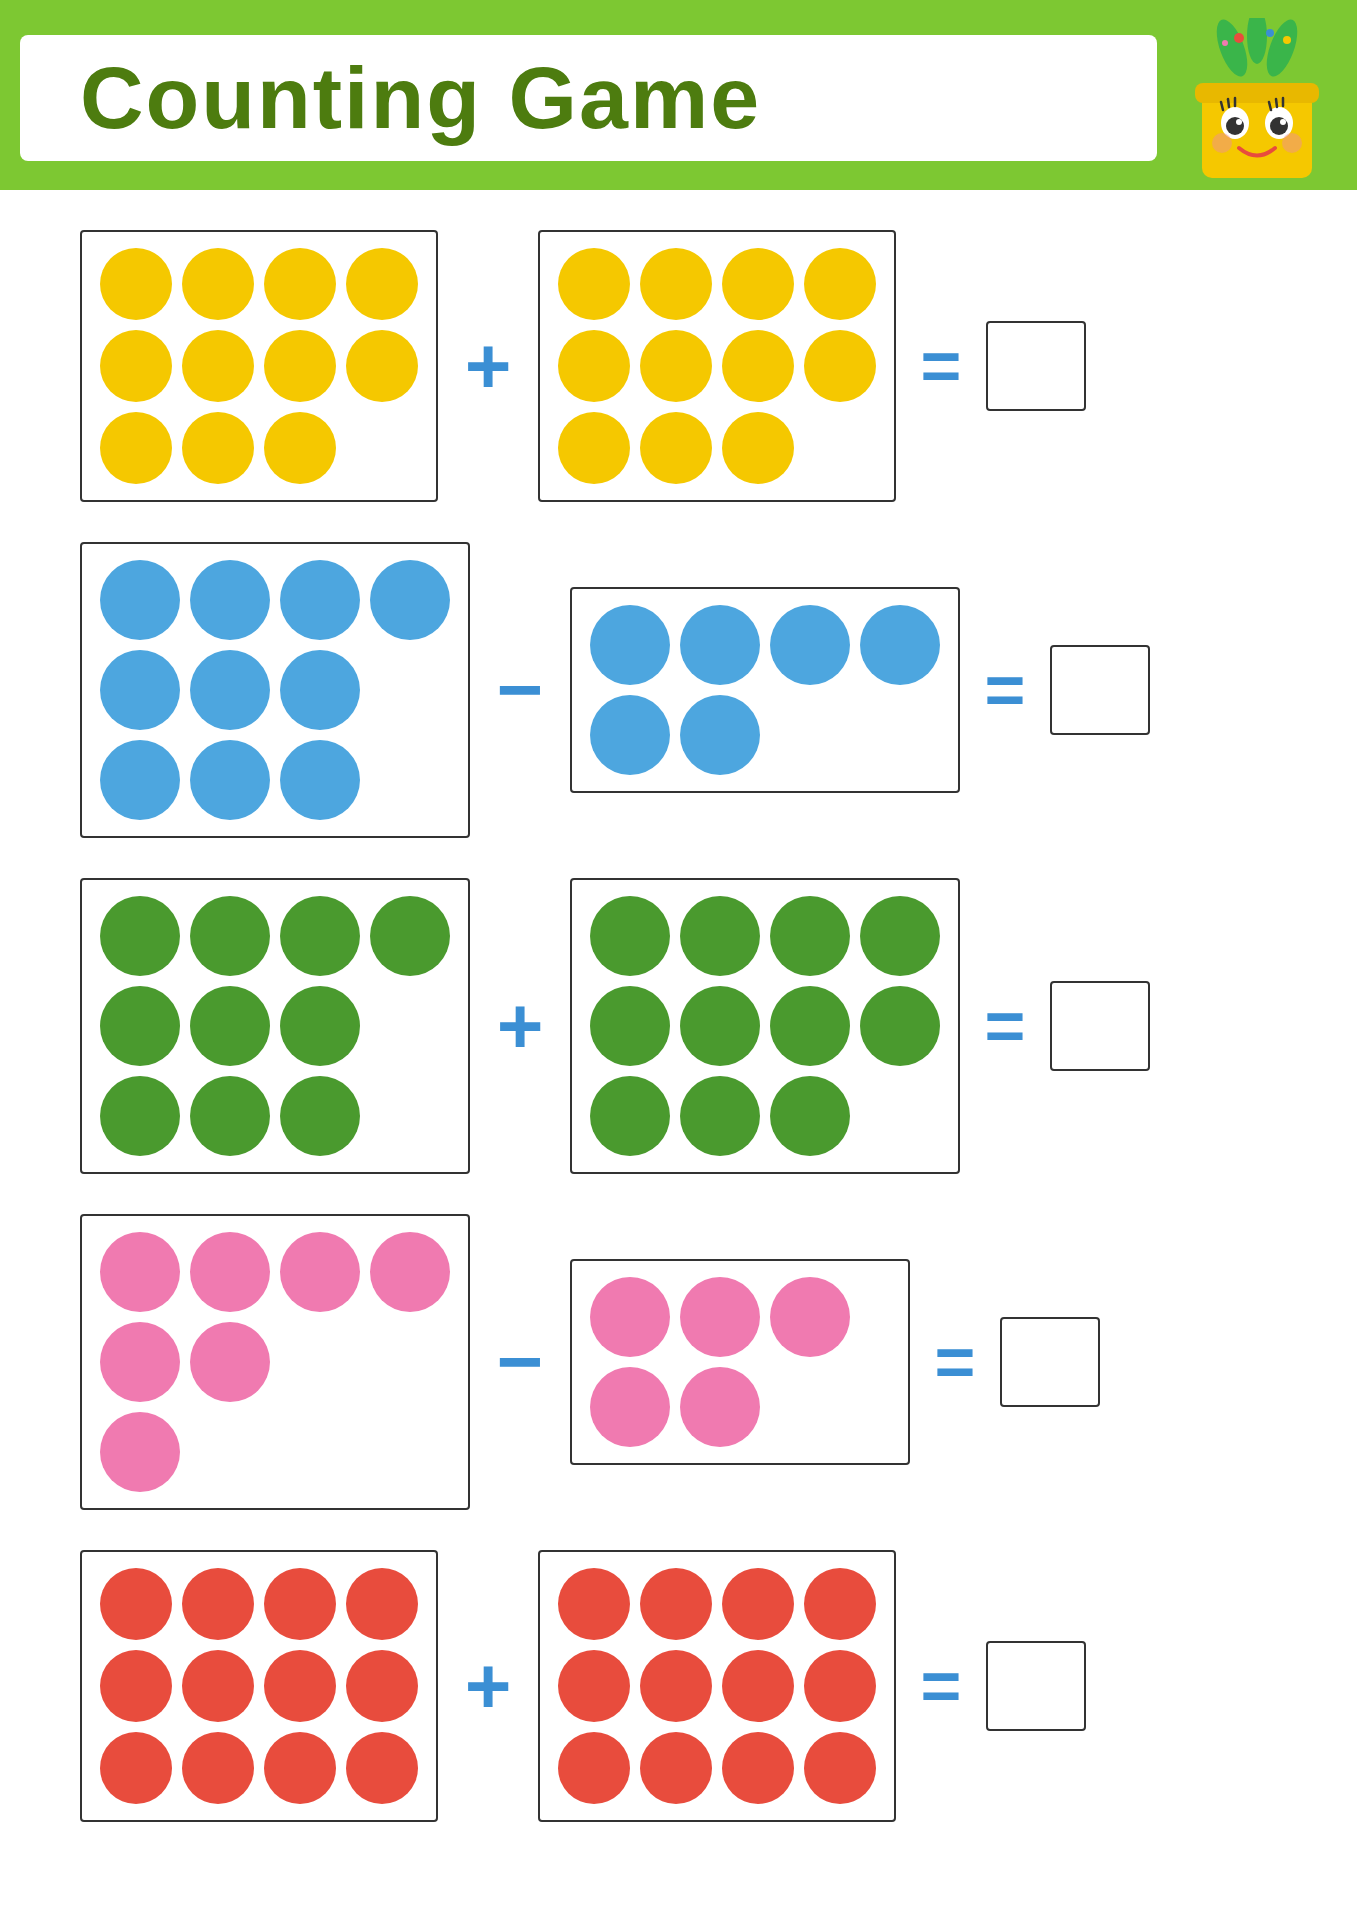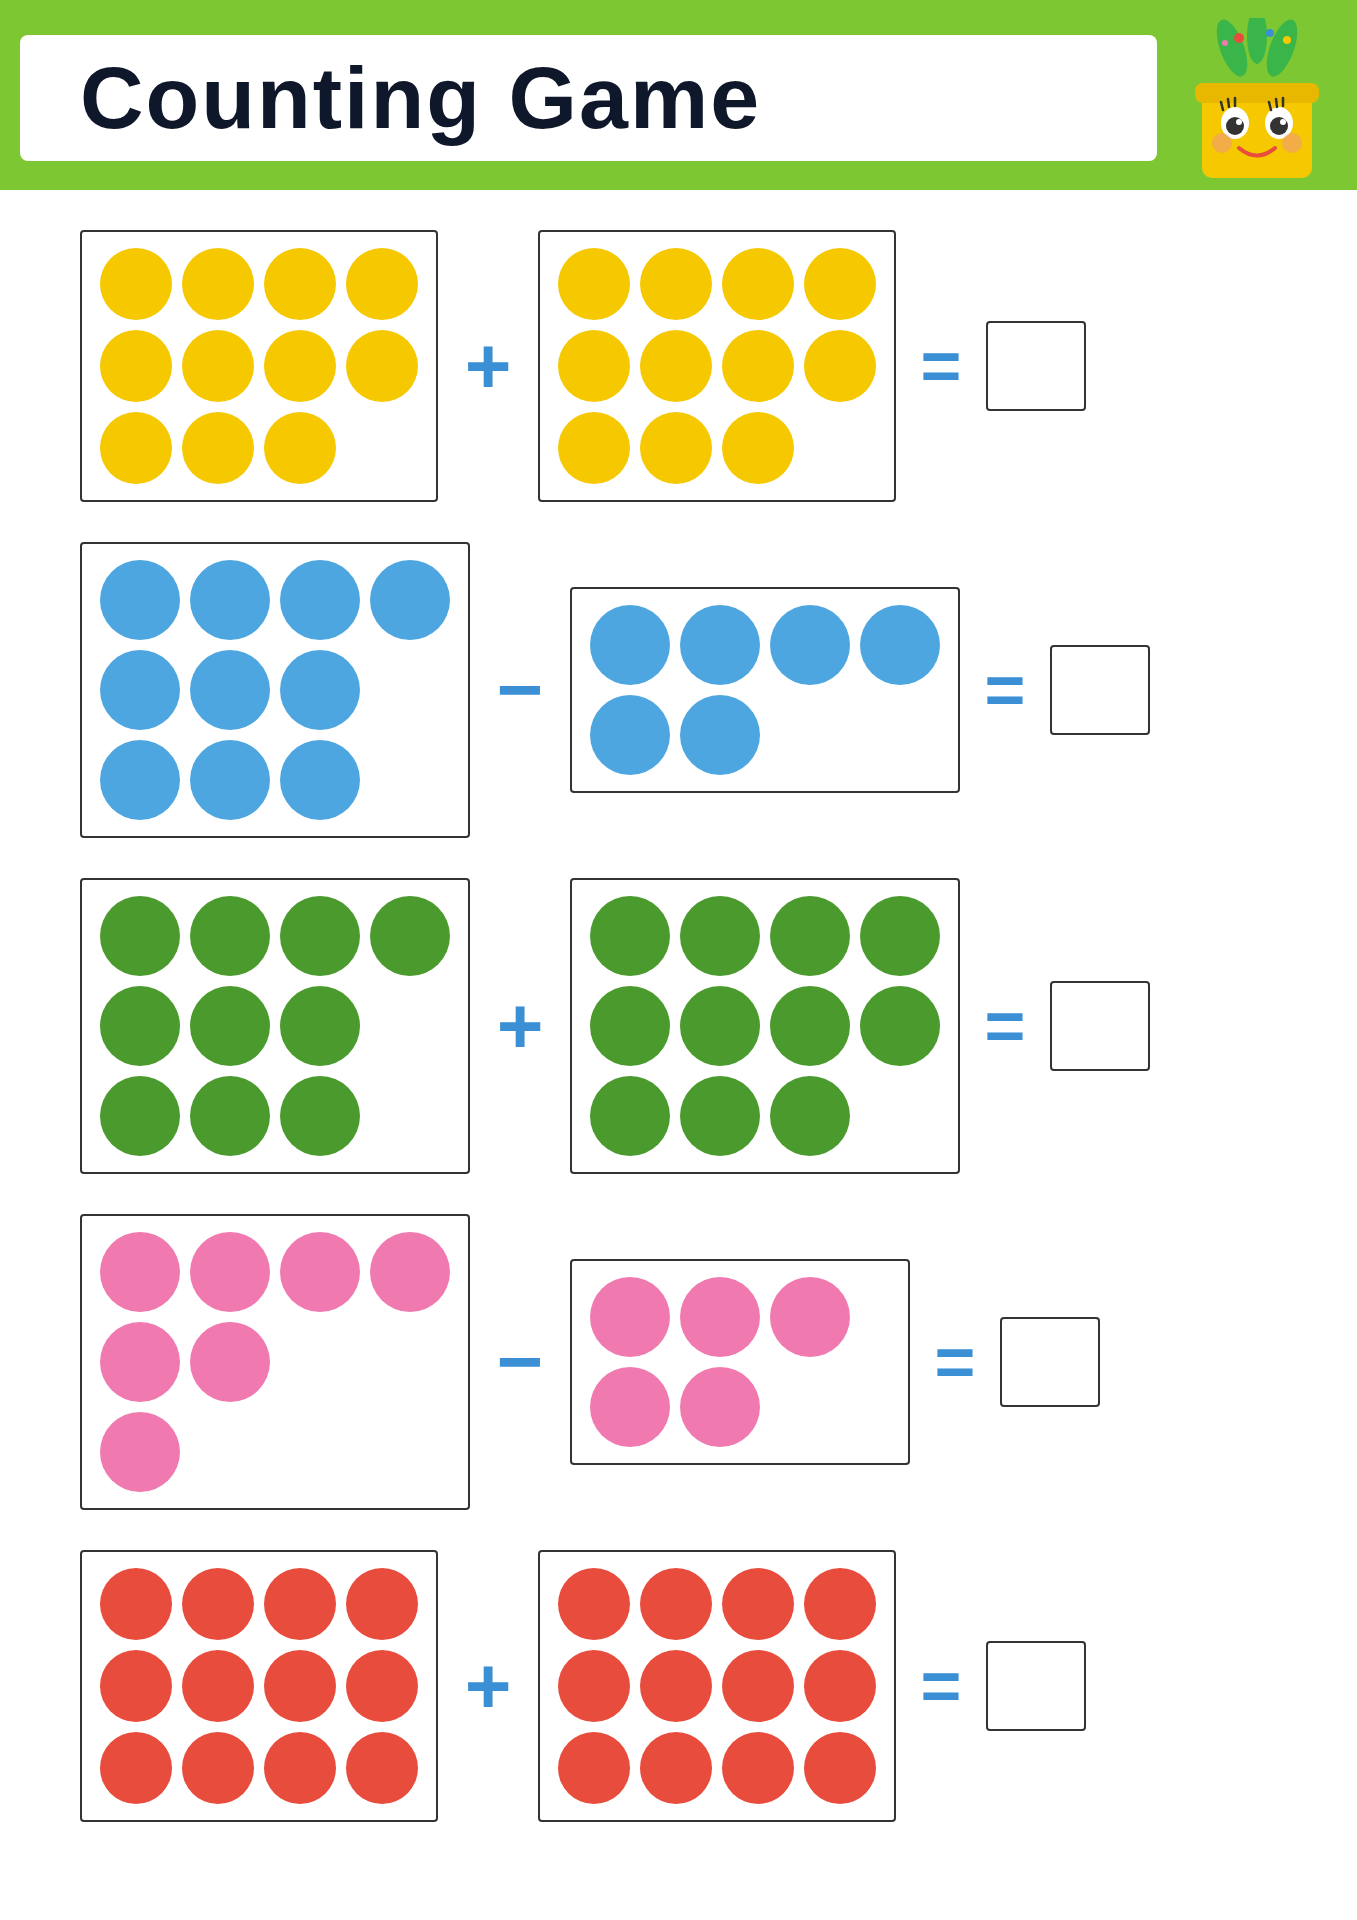--- a/index.html
+++ b/index.html
@@ -24,21 +24,21 @@
     .title-box {
       background: white;
       border-radius: 8px;
       padding: 12px 60px;
       flex: 1;
       margin-right: 20px;
     }
     .title-text {
       font-size: 88px;
       font-weight: bold;
-      color: #0f172a;
+      color: #4d7c0f;
       font-family: Arial, sans-serif;
       text-align: center;
       letter-spacing: 2px;
       margin-top: 24px;
     }
     .mascot {
       width: 160px;
       height: 160px;
       flex-shrink: 0;
       position: relative;

